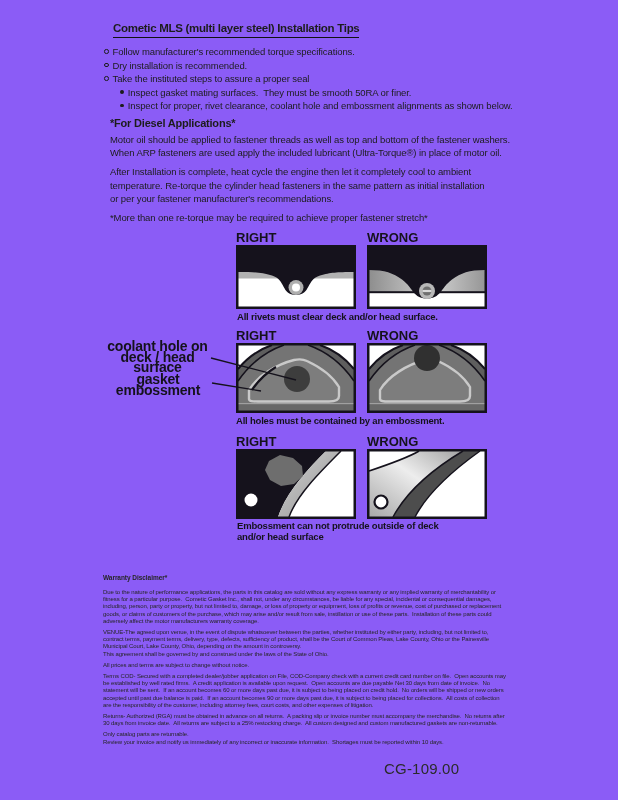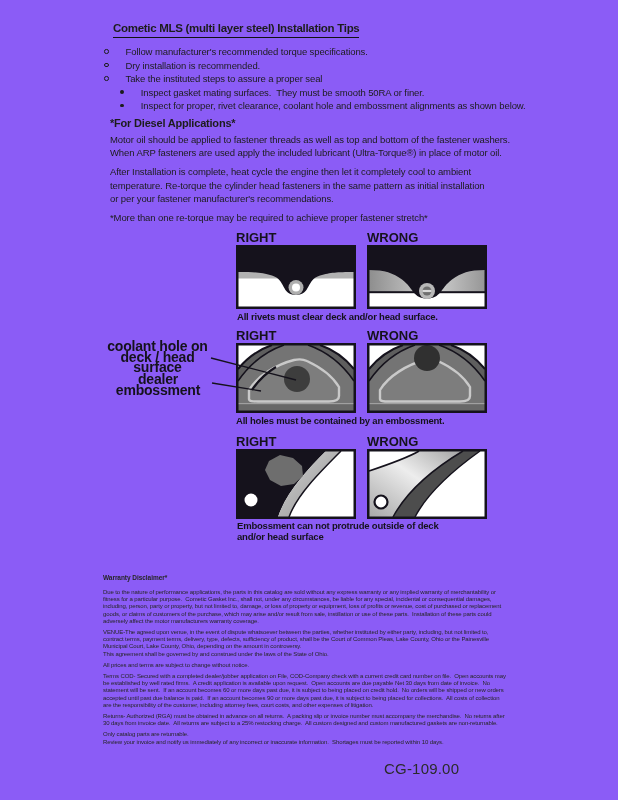--- a/index.html
+++ b/index.html
@@ -12,21 +12,21 @@
 
   .title {
     left:113px; top:22px;
     font-size:11.5px; font-weight:700; letter-spacing:-0.3px;
     border-bottom:1.6px solid #111; padding-bottom:2.5px;
     white-space:pre;
   }
 
   .bullets { left:104px; top:45px; }
   .b-row { display:flex; align-items:flex-start; height:13.5px; white-space:pre;
-           font-size:9.5px; letter-spacing:-0.1px;gap:13px; }
+           font-size:9.5px; letter-spacing:-0.1px; }
   .b-row .txt { line-height:13.5px; }
   .dot-open {
     width:4.5px; height:4.5px; border:1.1px solid #1c1c1c; border-radius:50%;
     margin:4px 4px 0 0; flex:none;
   }
   .sub { margin-left:16px; }
   .dot-fill {
     width:3.8px; height:3.8px; background:#1c1c1c; border-radius:50%;
     margin:4.5px 4px 0 0; flex:none;
   }
@@ -126,21 +126,21 @@
       <circle cx="60" cy="46" r="8" fill="#b8b8b8"></circle>
       <circle cx="60" cy="46" r="4.5" fill="#6f6f6f"></circle>
       <rect x="55.5" y="44.9" width="9" height="2.2" fill="#d9d9d9"></rect>
       <rect x="1.25" y="1.25" width="117.5" height="61.5" fill="none" stroke="#15121c" stroke-width="2.5"></rect>
     </svg>
   </div>
   <div class="abs caption" style="left:237px; top:311px;">All rivets must clear deck and/or head surface.</div>
 
   <div class="abs ann" style="left:104px; top:341px; width:107px;">coolant hole on
 deck / head surface</div>
-  <div class="abs ann" style="left:104px; top:374px; width:108px;">dealer embossment</div>
+  <div class="abs ann" style="left:104px; top:374px; width:108px;">gasket embossment</div>
 
   <div class="fig" style="left:236px; top:330px;">
     <div class="fig-label">RIGHT</div>
     <svg width="120" height="70" viewBox="0 0 120 70">
       <rect x="0" y="0" width="120" height="70" fill="#ffffff"></rect>
       <rect x="2" y="2" width="116" height="66" fill="#747474"></rect>
       <path d="M2,2 H36 C23,6.5 11,15 2,26 Z" fill="#ffffff"></path>
       <path d="M118,2 H84 C97,6.5 109,15 118,26 Z" fill="#ffffff"></path>
       <path d="M36,2 C23,6.5 11,15 2,26 L2,38 C13,22 28,9 48,2 Z" fill="#5e5e5e"></path>
       <path d="M84,2 C97,6.5 109,15 118,26 L118,38 C107,22 92,9 72,2 Z" fill="#5e5e5e"></path>

